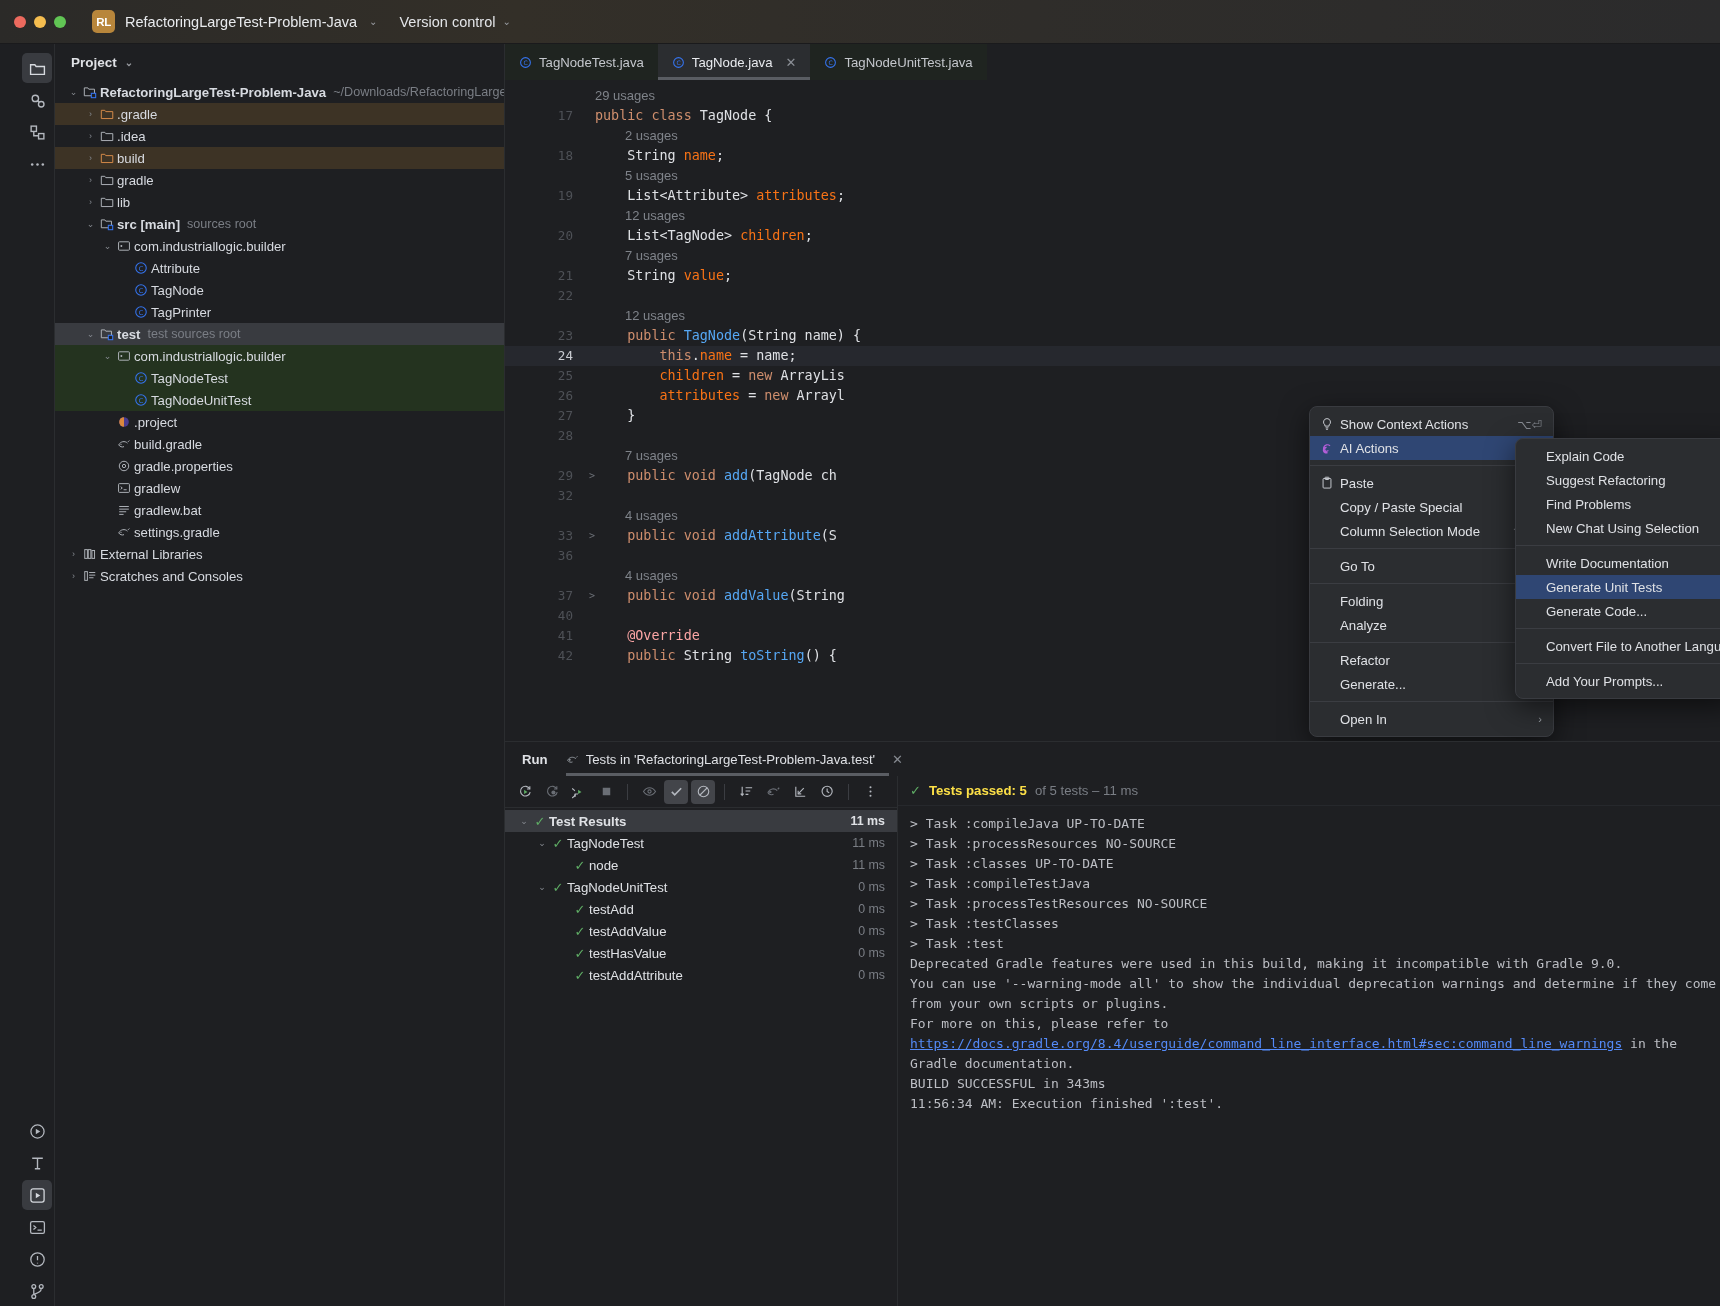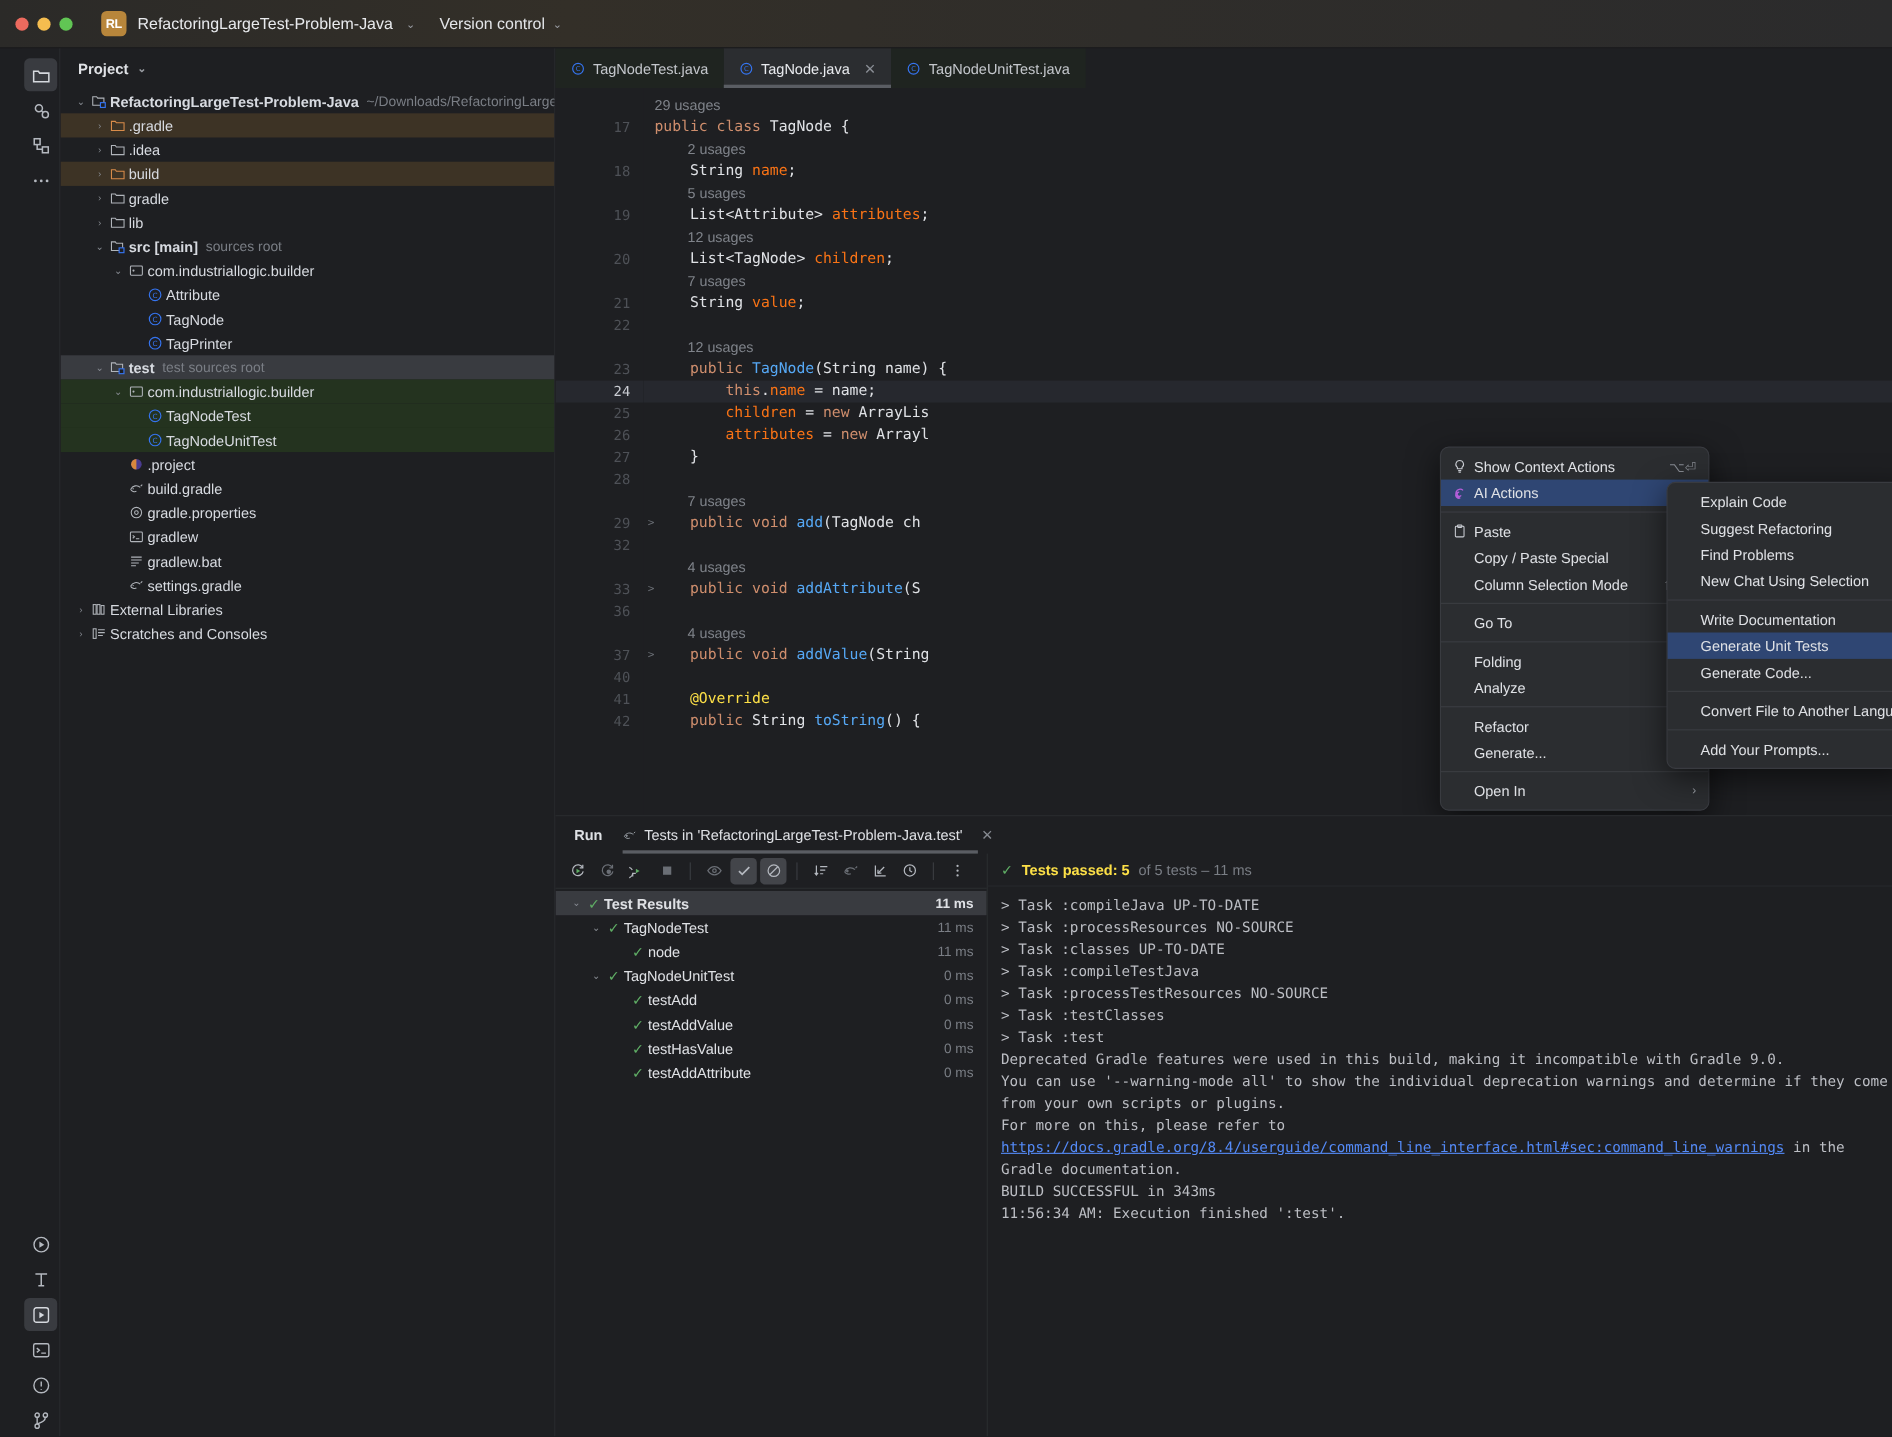--- a/index.html
+++ b/index.html
@@ -122,21 +122,21 @@
     padding-top: 6px; white-space: pre; overflow: hidden; position: relative;
   }
   .cl { height: 20px; line-height: 20px; padding-left: 10px; }
   .cl.cur { background: #26282e; }
   .usages { height: 20px; line-height: 20px; padding-left: 10px; font-family: "Liberation Sans", sans-serif; font-size: 13px; color: #7f838a; }
   .kw { color: #cf8e6d; }
   .cls { color: #dfe1e5; }
   .fld { color: #f97316; }
   .mth { color: #56a8f5; }
   .txt { color: #dfe1e5; }
-  .ann { color: #fde047; }
+  .ann { color: #fca5a5; }
 
   
   .ctx {
     position: absolute; z-index: 60;
     background: #2b2d30; border: 1px solid #393b40; border-radius: 8px;
     padding: 5px 0; box-shadow: 0 8px 28px rgba(0,0,0,.55);
   }
   .ctx-main { left: 768px; top: 326px; width: 245px; margin-left: 36px; }
   .ctx-sub  { left: 1010px; top: 358px; width: 221px; }
   .mi {

